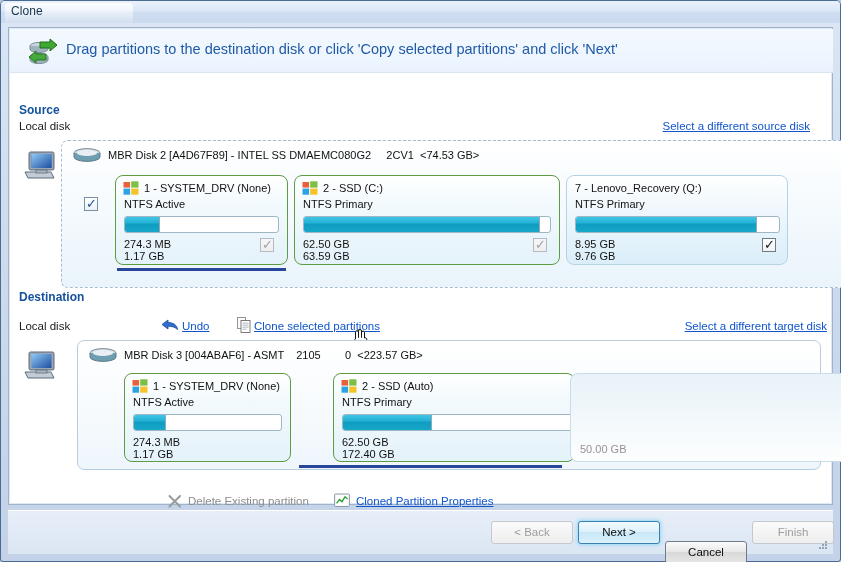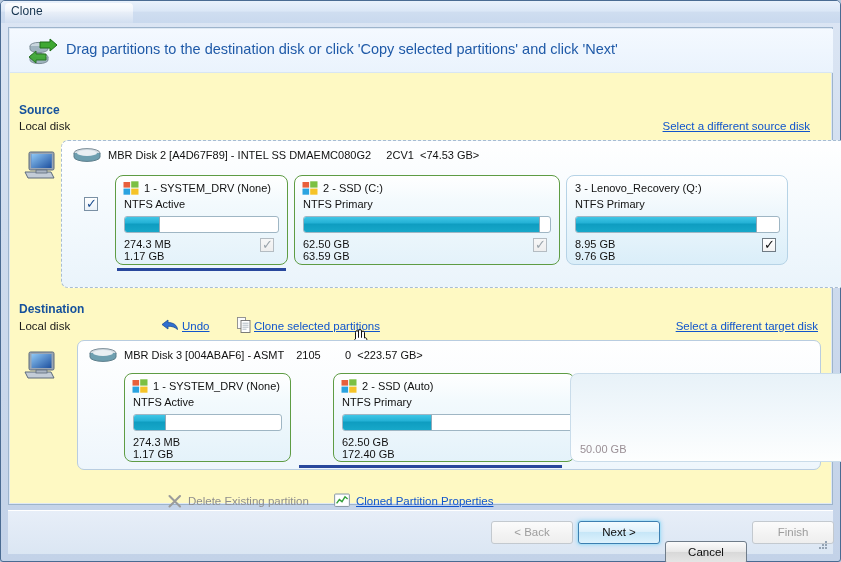--- a/index.html
+++ b/index.html
@@ -53,21 +53,21 @@
     background: linear-gradient(180deg,rgba(255,255,255,.85),rgba(255,255,255,.15));
     pointer-events: none;
   }
 
   
   .client {
     position: absolute;
     left: 8px; top: 27px;
     width: 825px; height: 478px;
     box-sizing: border-box;
-    background: #fef9c3;
+    background: #ffffff;
     border: 1px solid #9db4cc;
   }
   .client-inner-line {
     position: absolute;
     left: 0; top: 0; right: 0; bottom: 0;
     border: 1px solid #dfe9f4;
     pointer-events: none;
   }
 
   
@@ -396,34 +396,34 @@
           <div class="bar-fill" style="width: 96%;"></div>
         </div>
         <div class="sz" style="left:8px; top:62px;">62.50 GB</div>
         <div class="sz" style="left:8px; top:74px;">63.59 GB</div>
         <div class="cb dis" style="left:238px; top:62px;">
           <span class="tick">✓</span>
         </div>
       </div>
 
       <div class="part noselect" style="left:504px; top:34px; width:222px; height:90px;">
-        <div class="part-title" style="left:8px;">3 - Lenovo_Recovery (Q:)</div>
+        <div class="part-title" style="left:8px;">7 - Lenovo_Recovery (Q:)</div>
         <div class="part-fs">NTFS Primary</div>
         <div class="bar" style="left:8px; top:40px; width:205px;">
           <div class="bar-fill" style="width: 89%;"></div>
         </div>
         <div class="sz" style="left:8px; top:62px;">8.95 GB</div>
         <div class="sz" style="left:8px; top:74px;">9.76 GB</div>
         <div class="cb" style="left:195px; top:62px;">
           <span class="tick">✓</span>
         </div>
       </div>
     </div>
 
-    <div class="sect-label" style="left:10px; top:274px;">Destination</div>
+    <div class="sect-label" style="left:10px; top:262px;">Destination</div>
     <div class="sect-sub" style="left:10px; top:292px;">Local disk</div>
 
     <div style="position:absolute; left:152px; top:290px; width:18px; height:14px;">
       <svg class="icon-svg" width="18" height="14" viewBox="0 0 18 14">
         <path d="M7 2 L1 6.5 L7 11 L7 8.2 C11 8.2 14 9.2 16.5 11.5 C16 7 12.5 4.6 7 4.6 Z" fill="#2f6fd0" stroke="#1b4d96" stroke-width=".8"></path>
       </svg>
     </div>
     <div class="link" style="left:173px; top:292px;">Undo</div>
 
     <div style="position:absolute; left:228px; top:289px; width:14px; height:16px;">
@@ -437,21 +437,21 @@
       </svg>
     </div>
     <div class="link" style="left:245px; top:292px;">Clone selected partitions</div>
 
     <div class="cursor-hand" style="left:341px; top:300px;">
       <svg class="icon-svg" width="18" height="22" viewBox="0 0 18 22">
         <path d="M5.5 11 V4.2 a1.5 1.5 0 0 1 3 0 V9.5 V3 a1.5 1.5 0 0 1 3 0 V9.5 V4.6 a1.5 1.5 0 0 1 3 0 V10 a1.5 1.5 0 0 1 2.3 1.3 v4.2 c0 3.2-2.3 5.8-5.6 5.8 h-2 c-2 0-3.2-.8-4.2-2.3 L2 14.4 c-.6-1 .5-2.3 1.6-1.6 z" fill="#ffffff" stroke="#111" stroke-width="1" stroke-linejoin="round"></path>
       </svg>
     </div>
 
-    <div class="link" style="right:14px; top:292px;">Select a different target disk</div>
+    <div class="link" style="right:5px; top:292px;">Select a different target disk</div>
 
     <div class="computer-icon" style="left:14px; top:322px;">
       <svg class="icon-svg" width="34" height="30" viewBox="0 0 34 30">
         <rect x="6" y="2" width="25" height="18" rx="1.5" fill="#9aa6b4" stroke="#5d6b7b" stroke-width="1"></rect>
         <rect x="8.5" y="4" width="20" height="14" fill="url(#dg1)"></rect>
         <defs>
           <linearGradient id="dg1" x1="0" y1="0" x2="1" y2="1">
             <stop offset="0" stop-color="#8fc8f5"></stop>
               <stop offset="1" stop-color="#1d4f9e"></stop>
           </linearGradient>

